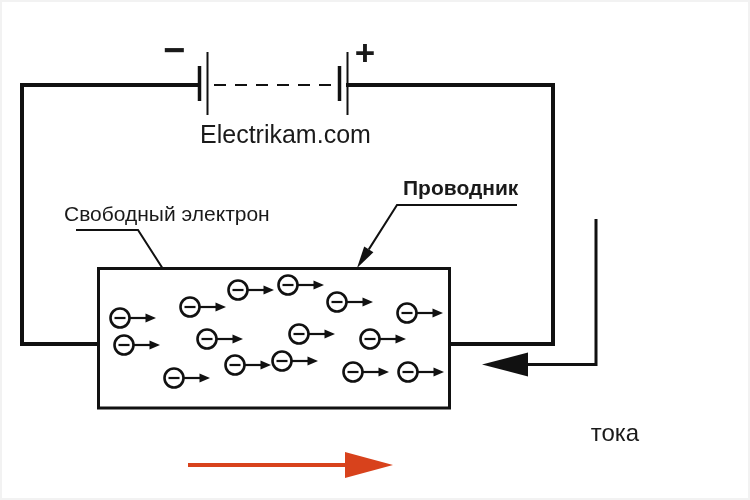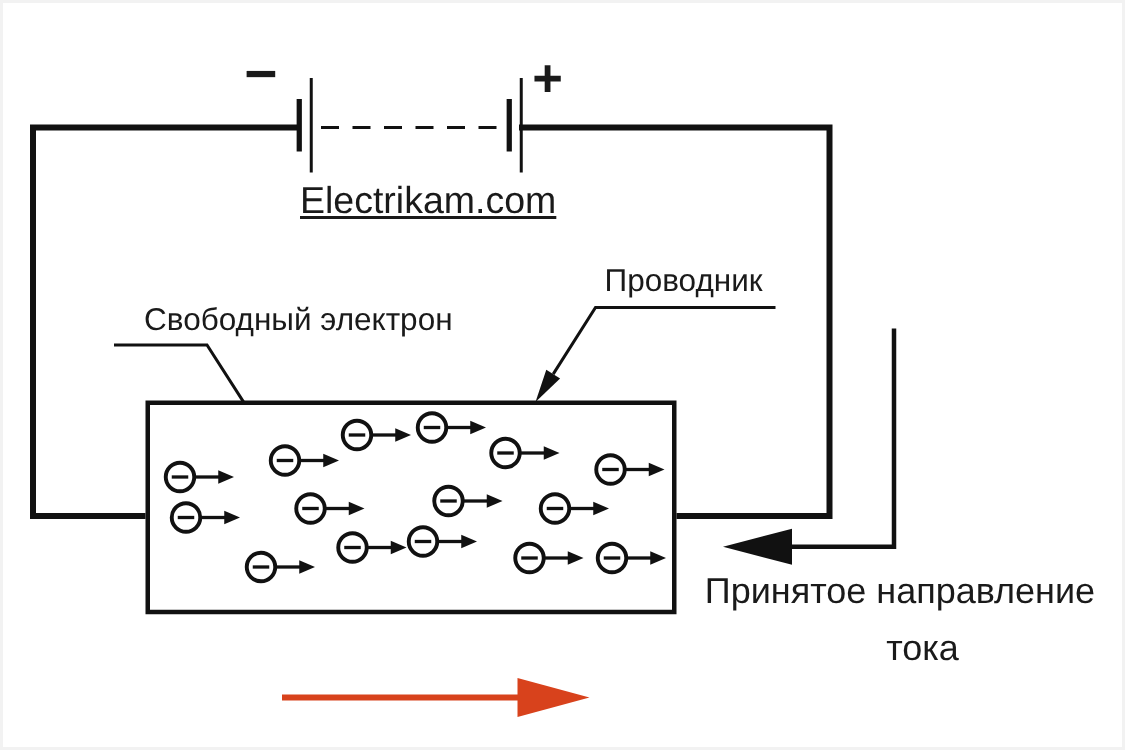--- a/index.html
+++ b/index.html
@@ -7,23 +7,23 @@
     position:relative;
     width:750px;height:500px;
     background:#ffffff;
     font-family:"Liberation Sans", sans-serif;
     color:#1a1a1a;
     overflow:hidden;
   }
   .frame{position:absolute;inset:0;border:2px solid #f2f2f2;pointer-events:none;}
   svg.geom{position:absolute;left:0;top:0;}
   .lbl{position:absolute;white-space:nowrap;color:#1a1a1a;}
-  .lbl-brand{left:200px;top:120px;width:170px;text-align:center;font-size:25px;text-decoration:underline;}
-  .lbl-free-electron{left:64px;top:202px;font-size:21px;margin-left:32px;}
-  .lbl-conductor{left:403px;top:176px;font-size:21px;}
+  .lbl-brand{left:200px;top:120px;width:170px;text-align:center;font-size:25px;}
+  .lbl-free-electron{left:64px;top:202px;font-size:21px;}
+  .lbl-conductor{left:403px;top:176px;font-size:21px;font-weight:bold;}
   .lbl-motion{left:144px;top:418px;width:290px;text-align:center;font-size:24px;}
   .lbl-current1{left:455px;top:381px;width:290px;text-align:center;font-size:24px;}
   .lbl-current2{left:470px;top:419px;width:290px;text-align:center;font-size:24px;}
   .lbl-minus{left:158px;top:29px;width:32px;text-align:center;font-size:38px;font-weight:bold;}
   .lbl-plus{left:349px;top:33px;width:32px;text-align:center;font-size:35px;font-weight:bold;}
 </style>
 </head>
 <body>
 
 <div class="stage">
@@ -155,17 +155,16 @@
       <path d="M188 465 H348" fill="none" stroke="#d8421c" stroke-width="4"></path>
       <polygon points="393,465 345,452 345,478" fill="#d8421c"></polygon>
     </g>
   </svg>
 
   <div class="lbl lbl-minus">−</div>
   <div class="lbl lbl-plus">+</div>
   <div class="lbl lbl-brand">Electrikam.com</div>
   <div class="lbl lbl-free-electron">Свободный электрон</div>
   <div class="lbl lbl-conductor">Проводник</div>
-  <div class="lbl lbl-current1">Принятое направление</div>
   <div class="lbl lbl-current2">тока</div>
 
   <div class="frame"></div>
 </div>
 
 </body></html>

